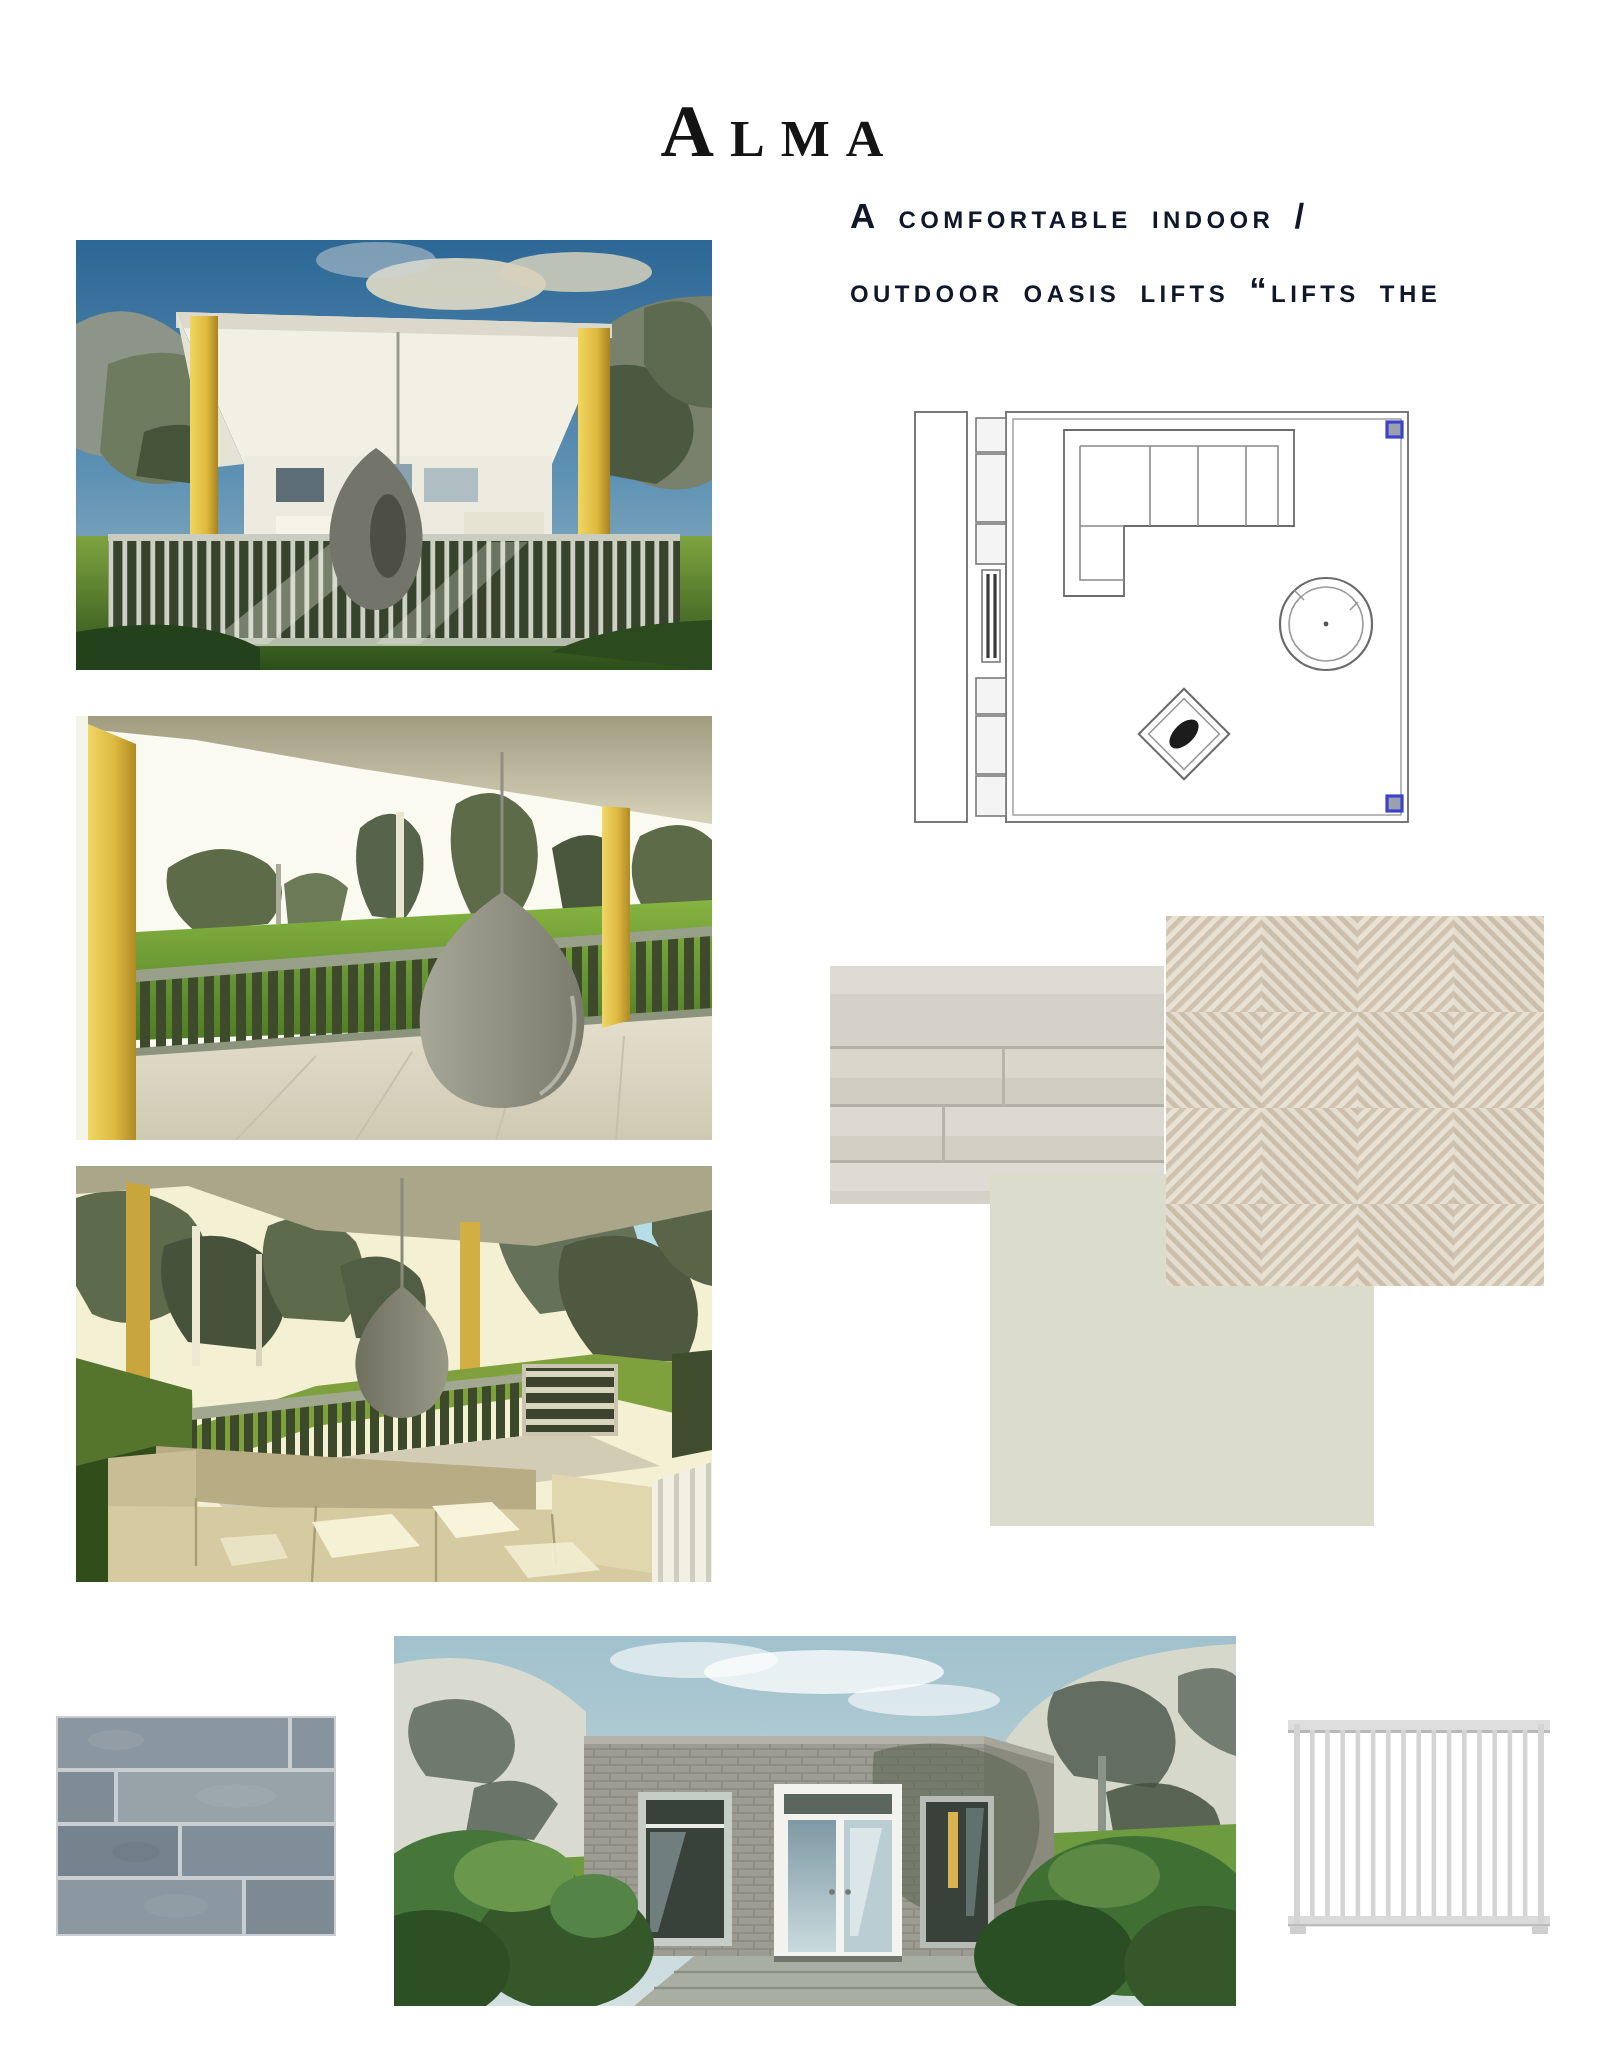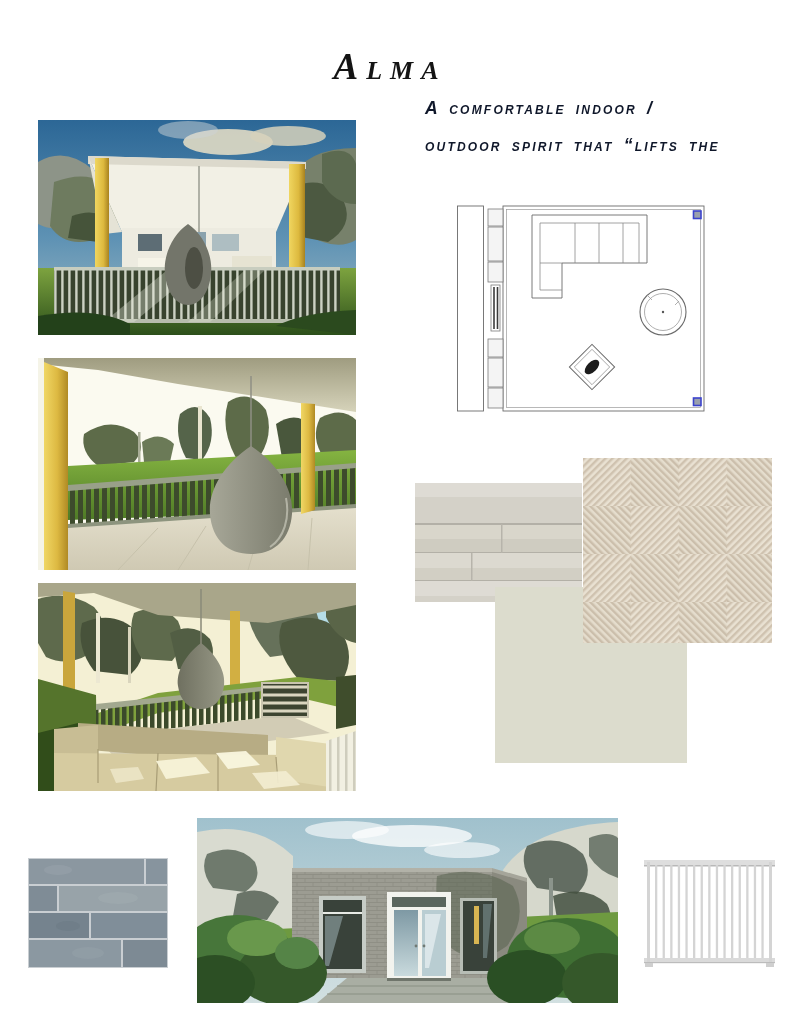--- a/index.html
+++ b/index.html
@@ -1,20 +1,20 @@
 <!DOCTYPE html>
 <html><head>
 <meta charset="utf-8">
 <style>
   html,body{margin:0;padding:0;}
   body{
     width:800px;height:1036px;position:relative;background:#ffffff;overflow:hidden;
     font-family:"Liberation Sans", sans-serif;
   }
-  .abs{position:absolute;font-style:italic;}
+  .abs{position:absolute;}
   
   .board-title{
     left:0;top:20px;width:780px;text-align:center;
     font-family:"Liberation Serif", serif;
     font-variant:small-caps;font-weight:700;
     font-size:37px;letter-spacing:8px;color:#141414;
   }
   
   .tagline{
     left:425px;top:90px;width:372px;color:#0f172a;
@@ -50,21 +50,21 @@
   .building{left:197px;top:818px;width:421px;height:185px;}
   .railing{left:642px;top:855px;width:135px;height:118px;}
 </style>
 </head>
 <body>
 
 <h1 class="abs board-title">Alma</h1>
 
 <div class="abs tagline">
   <div>A comfortable indoor /</div>
-  <div>outdoor spirit that “lifts the</div>
+  <div>outdoor oasis lifts “lifts the</div>
 </div>
 
 <figure class="abs r1" aria-label="Exterior render of covered patio pavilion with yellow columns, grey railing and hanging egg chair">
 <svg viewBox="0 0 318 215" width="318" height="215">
   <defs>
     <linearGradient id="r1sky" x1="0" y1="0" x2="0" y2="1">
       <stop offset="0" stop-color="#2c6796"></stop>
           <stop offset="0.55" stop-color="#5e92b4"></stop>
           <stop offset="1" stop-color="#a3bcc4"></stop>
     </linearGradient>

